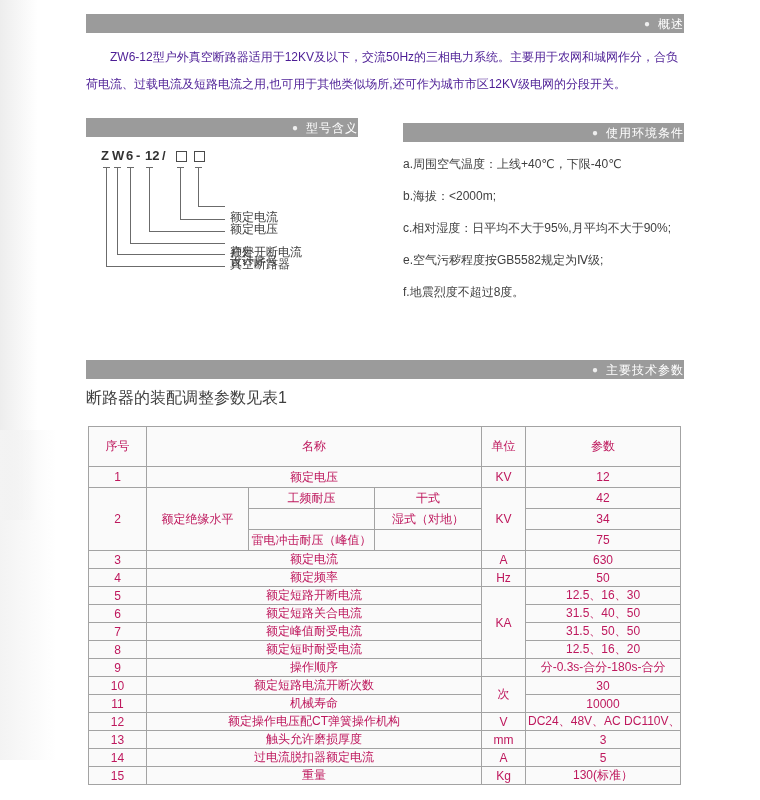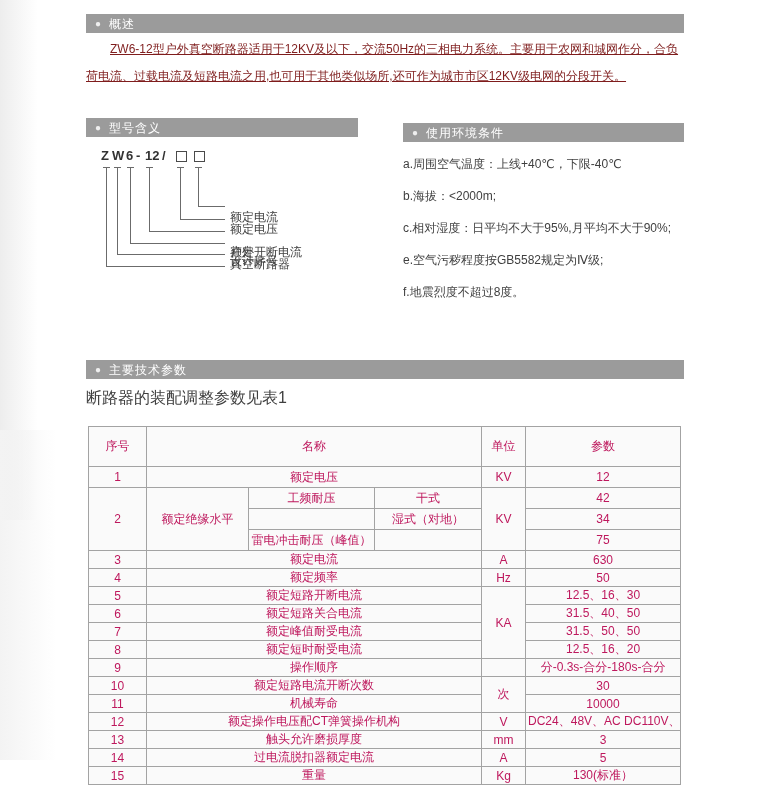--- a/index.html
+++ b/index.html
@@ -8,26 +8,26 @@
     font-family:"Liberation Sans","DejaVu Sans",sans-serif;
     color:#3f3f3f;
   }
   .shade{position:absolute;pointer-events:none;}
   .shade-top{left:0;top:0;width:58px;height:520px;
     background:linear-gradient(to right,#ededed,rgba(255,255,255,0) 65%);}
   .shade-low{left:0;top:430px;width:80px;height:330px;
     background:linear-gradient(to right,#f3f3f3,rgba(255,255,255,0) 70%);}
   .bar{
     position:absolute;height:19px;line-height:19px;background:#9b9b9b;
-    color:#ffffff;font-size:12px;padding-left:9px;letter-spacing:1px;
+    color:#ffffff;font-size:12px;padding-left:9px;letter-spacing:1px;text-align:right;
   }
   .bar .dot{font-size:10px;color:#efefef;margin-right:7px;vertical-align:1px;}
   .para{
-    position:absolute;left:86px;top:36px;width:596px;
-    font-size:12px;line-height:27px;text-indent:2em;color:#7f1d1d;text-decoration:underline;
+    position:absolute;left:86px;top:44px;width:596px;
+    font-size:12px;line-height:27px;text-indent:2em;color:#4c1d95;
   }
   
   .code-char{position:absolute;top:148px;font-size:13px;font-weight:bold;color:#333;}
   .code-box{position:absolute;top:151px;width:9px;height:9px;border:1px solid #4a4a4a;background:#fff;}
   .lshape{position:absolute;border-left:1px solid #6b6b6b;border-bottom:1px solid #6b6b6b;}
   .tick{position:absolute;width:7px;height:0;border-top:1px solid #6b6b6b;}
   .mlabel{position:absolute;left:230px;font-size:12px;color:#3f3f3f;white-space:nowrap;}
   
   .envlist{position:absolute;left:403px;top:156px;width:290px;}
   .envlist div{font-size:12px;color:#3f3f3f;margin-bottom:15px;white-space:nowrap;}

